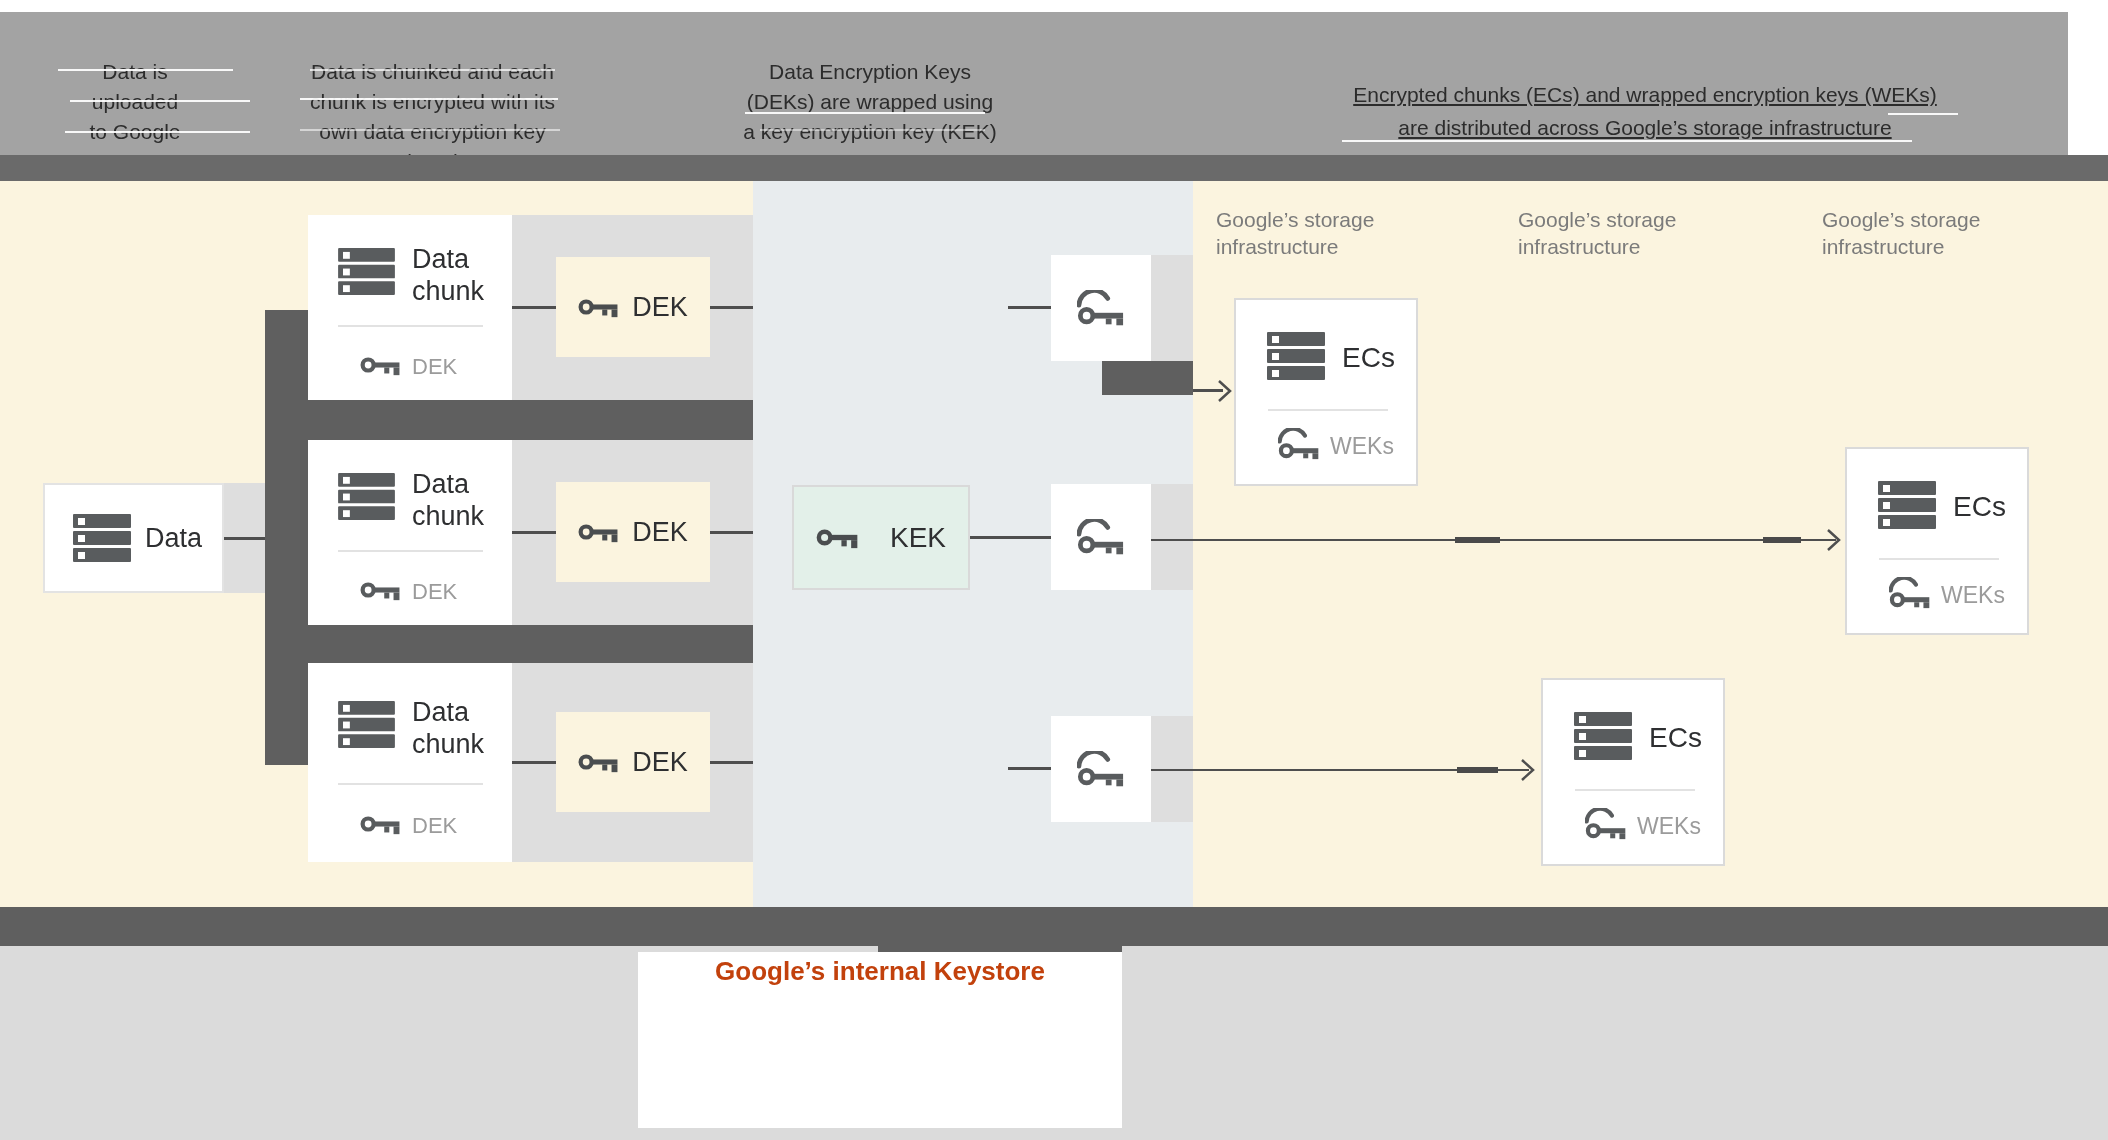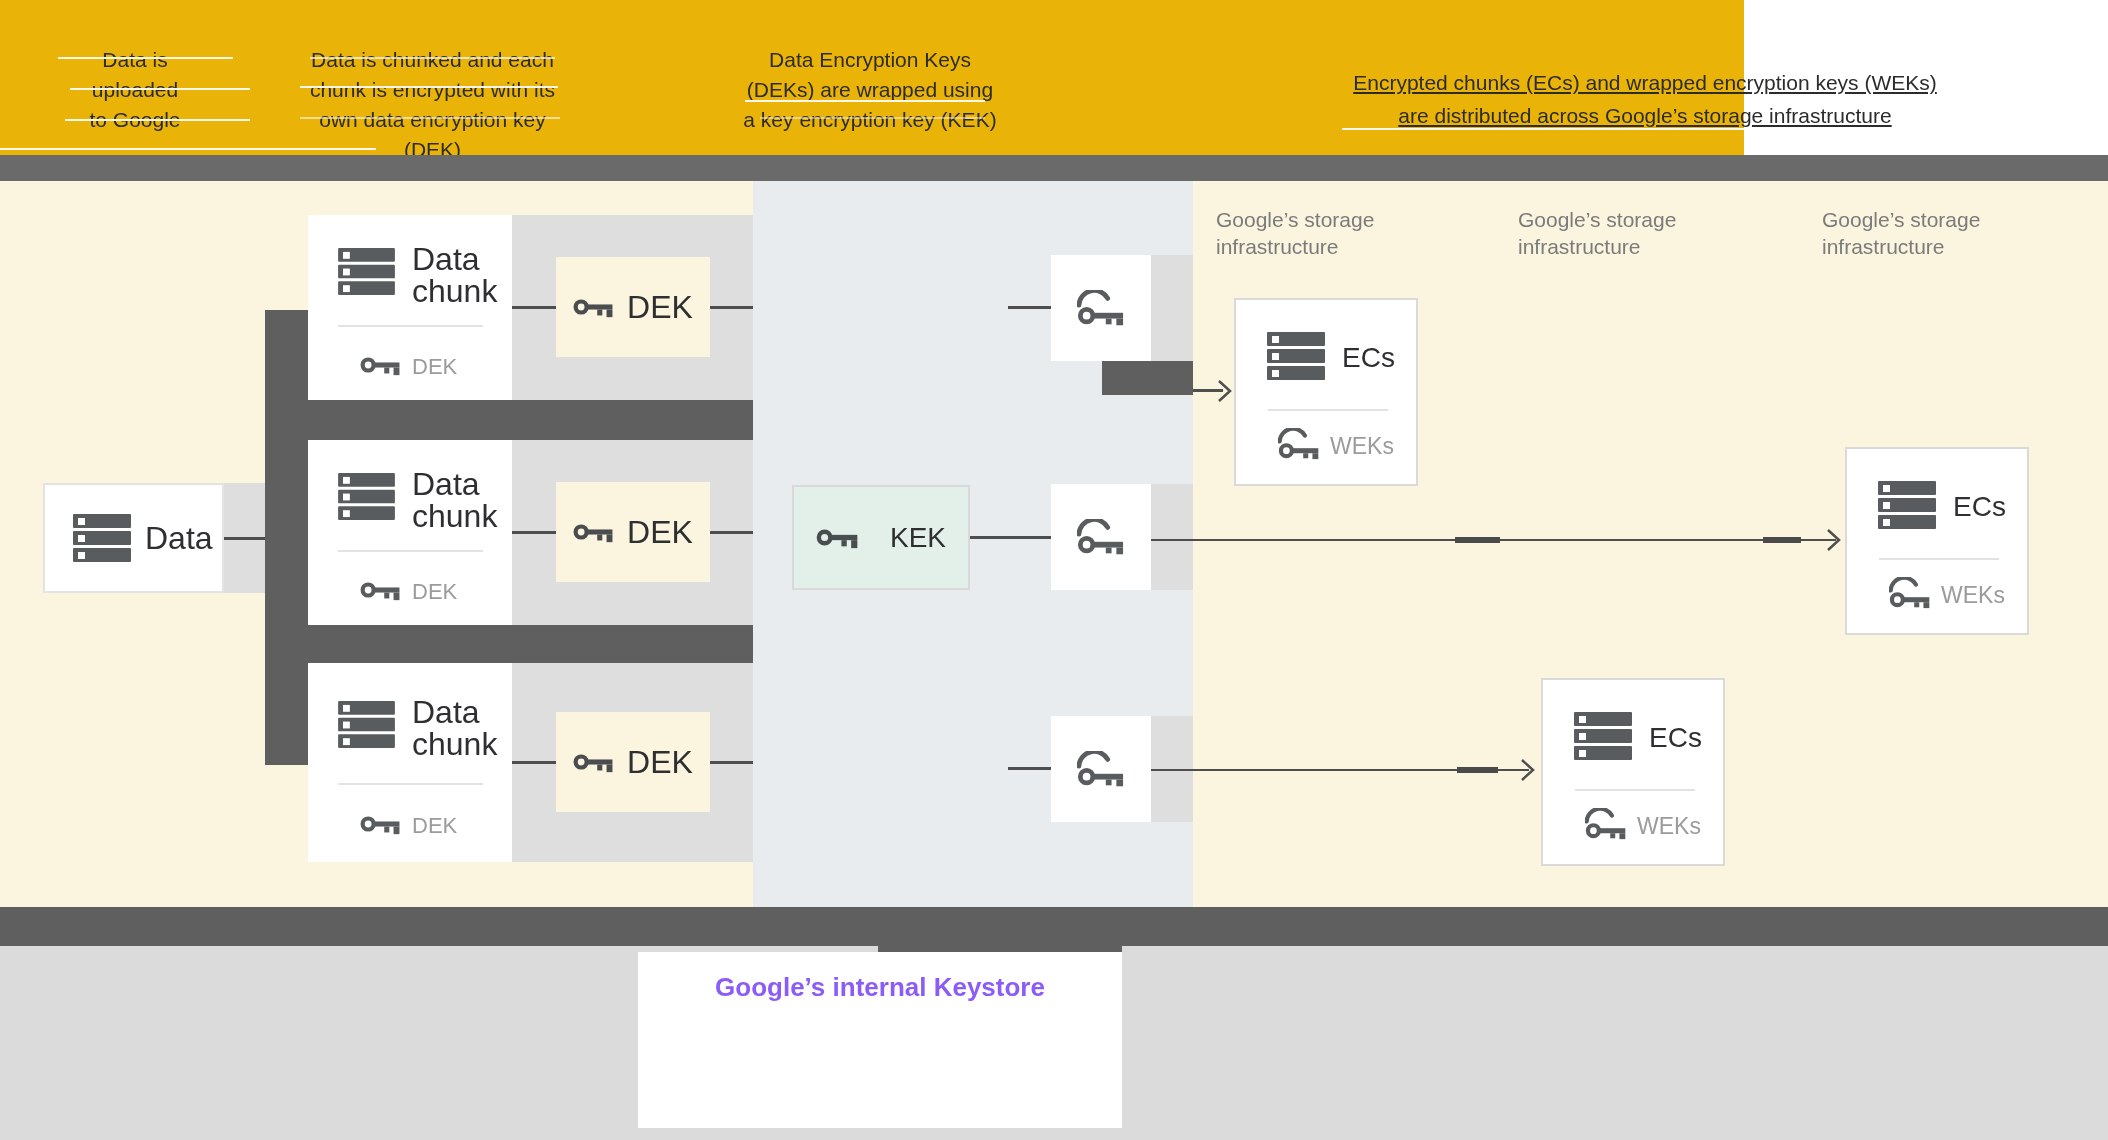--- a/index.html
+++ b/index.html
@@ -5,52 +5,52 @@
   :root{
     --cream:#fbf4df; --mid:#e8ecee; --dark:#5f5f5f; --topband:#6a6a6a;
     --rowgray:#dedede; --mint:#e3f0e9; --footer:#dbdbdb; --icon:#595c5e;
     --textdark:#2e2f31; --textgray:#9b9b9b; --storage:#7b7b7b; --line:#4e4e4e;
   }
   html,body{margin:0;padding:0;background:#fff;}
   #stage{position:relative;width:2108px;height:1140px;overflow:hidden;
          font-family:"Liberation Sans", sans-serif;color:var(--textdark);}
   .abs{position:absolute;}
   
-  #hdr{left:0;top:0;width:1744px;height:155px;background:#eab308;}
+  #hdr{left:0;top:12px;width:2068px;height:155px;background:#a3a3a3;}
   .hstep{position:absolute;color:#2c2c2c;font-size:21px;line-height:30px;text-align:center;}
   .streak{position:absolute;height:2px;background:#fff;opacity:.92;}
   #grayband{left:0;top:155px;width:2108px;height:26px;background:var(--topband);}
   
   #main-left{left:0;top:181px;width:753px;height:726px;background:var(--cream);}
   #main-mid{left:753px;top:181px;width:440px;height:726px;background:var(--mid);}
   #main-right{left:1193px;top:181px;width:915px;height:726px;background:var(--cream);}
   
   .rowgray{background:var(--rowgray);}
   .darkfill{background:var(--dark);}
   .hline{position:absolute;height:3px;background:var(--line);}
   .thick{position:absolute;height:6px;background:#4a4a4a;}
   
   .whitebox{position:absolute;background:#fff;}
   .bordered{border:2px solid #dadada;box-sizing:border-box;}
   .dekbox{position:absolute;background:var(--cream);display:flex;align-items:center;justify-content:center;gap:14px;}
   .kekbox{position:absolute;background:var(--mint);border:2px solid #d9d9d9;box-sizing:border-box;
           display:flex;align-items:center;justify-content:center;gap:32px;}
-  .boxlabel{font-size:32px;color:var(--textdark);}
+  .boxlabel{font-size:27px;color:var(--textdark);}
   .subtle{color:var(--textgray);font-size:22px;}
   .divider{position:absolute;height:2px;background:#e2e2e2;}
   .storage-label{position:absolute;color:var(--storage);font-size:21px;line-height:27px;}
   .keyonly{display:flex;align-items:center;justify-content:center;}
   
   #botband{left:0;top:907px;width:2108px;height:39px;background:var(--dark);}
   #bottab{left:878px;top:946px;width:244px;height:7px;background:var(--dark);}
   #footer{left:0;top:946px;width:2108px;height:194px;background:var(--footer);z-index:0;}
   #caption{left:638px;top:952px;width:484px;height:176px;background:#fff;z-index:2;text-align:center;}
   #caption .t{font-size:28px;font-weight:bold;color:#1b1b1b;margin-top:26px;}
   #caption .b1{font-size:26px;color:#2e2e2e;margin-top:36px;}
-  #caption .b2{font-size:26px;font-weight:bold;color:#8b5cf6;margin-top:20px;}
+  #caption .b2{font-size:26px;font-weight:bold;color:#c2410c;margin-top:4px;}
   svg{display:block;}
 </style>
 </head>
 <body>
 
 <div id="stage">
 
   <div id="hdr" class="abs">
     <div class="hstep" style="left:45px;top:45px;width:180px;">
       <div>Data is</div>

